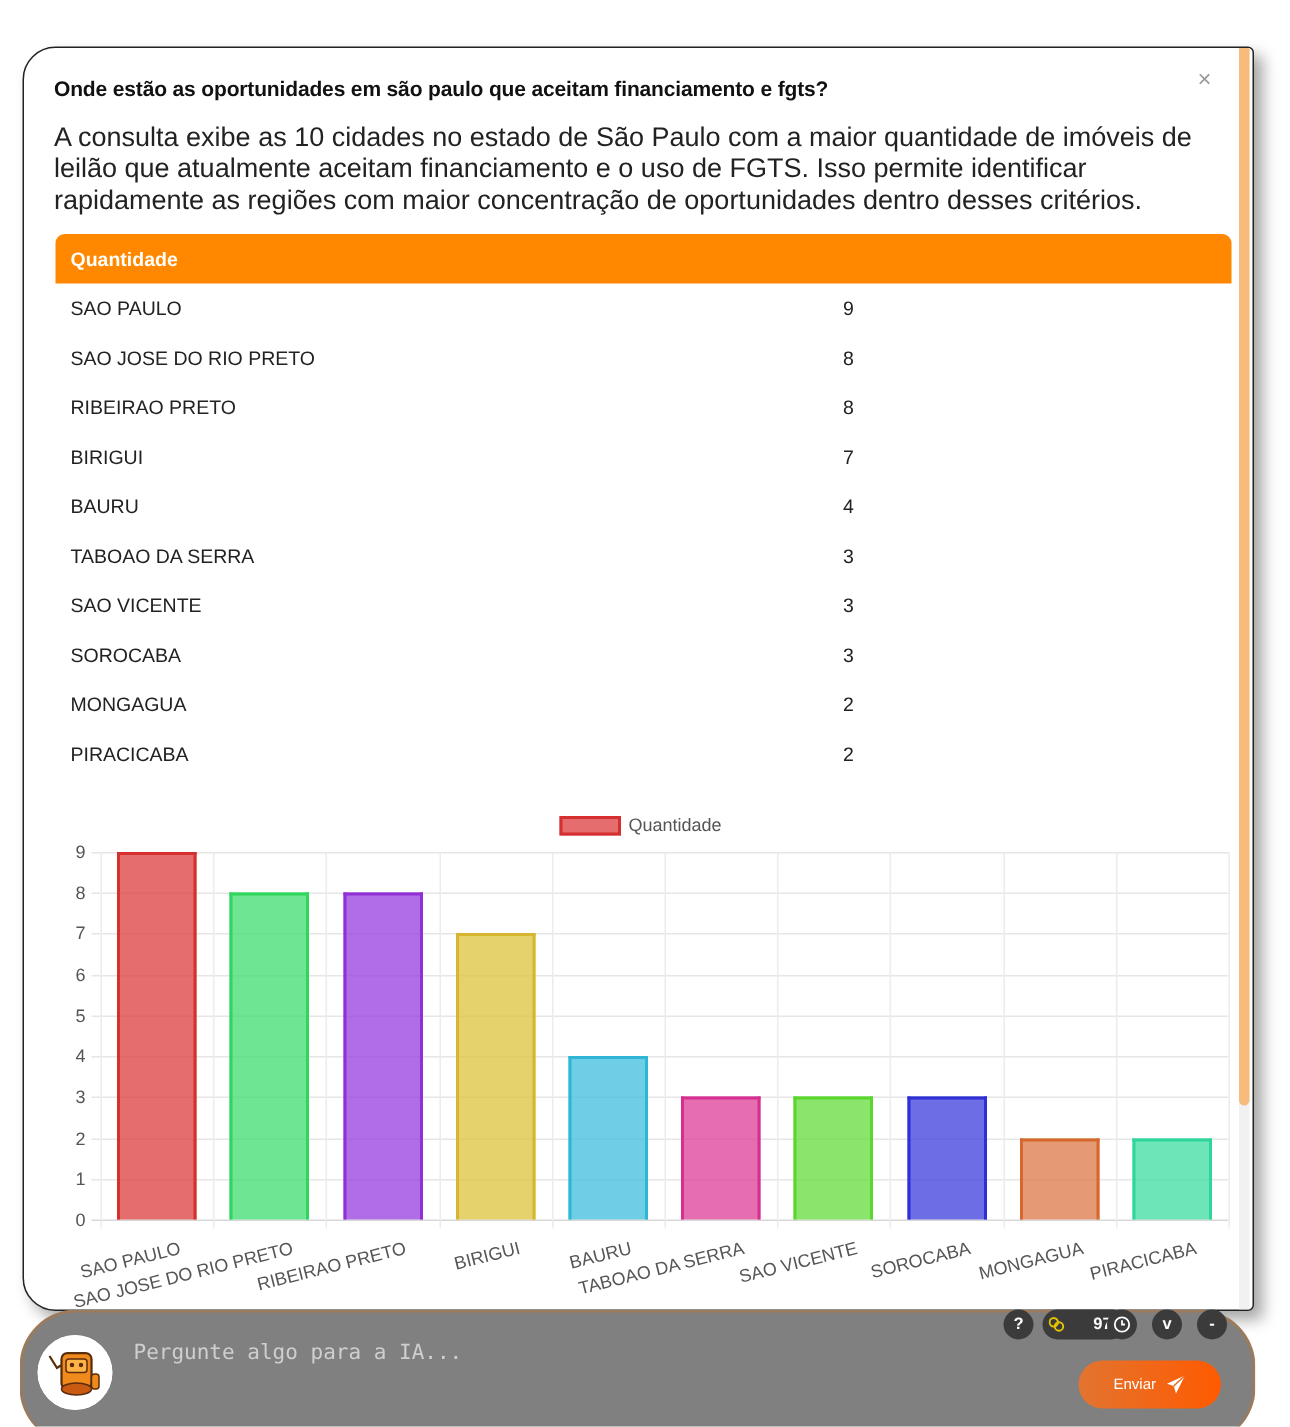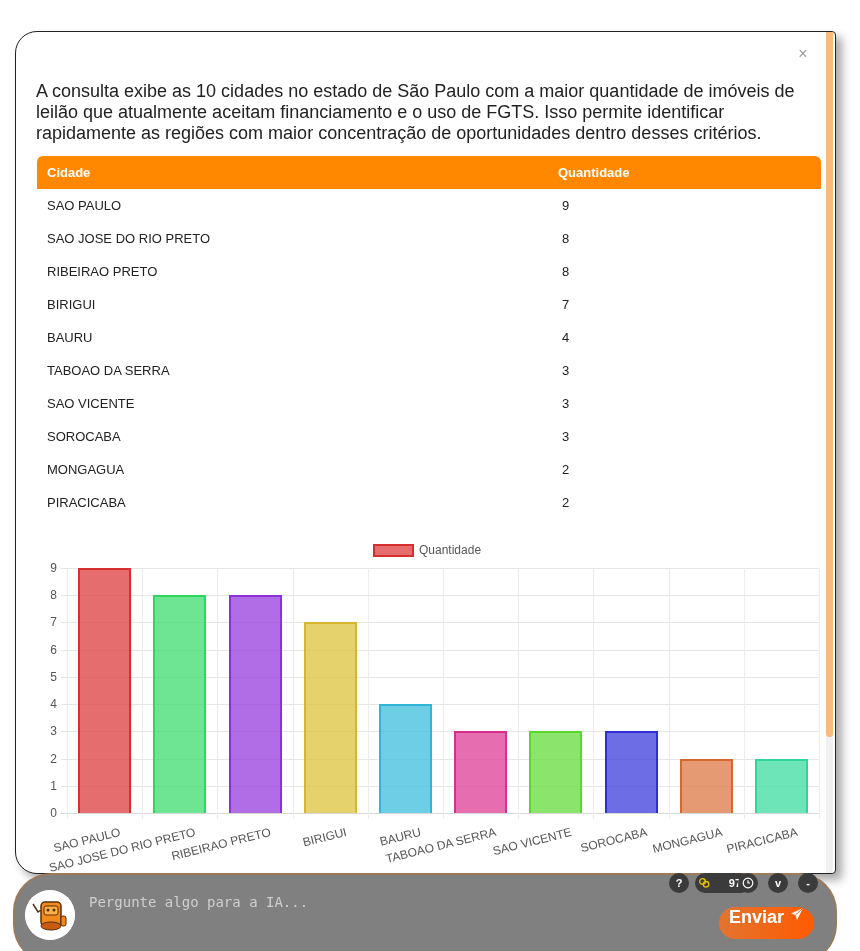--- a/index.html
+++ b/index.html
@@ -73,34 +73,34 @@
     font-family: "DejaVu Sans Mono", "Liberation Mono", monospace; font-size: 14px;
     color: #c9c9c9; background: transparent; border: none; outline: none;
   }
   .chat-input::placeholder { color: #cfcfcf; }
   .pill {
     position: absolute; top: 873px; height: 20px; border-radius: 10px; background: #3b3b3b;
     color: #fff; font-size: 11px; font-weight: bold; display: flex; align-items: center; justify-content: center;
   }
   .send-btn {
     position: absolute; left: 719px; top: 907px; width: 95px; height: 32px; border-radius: 16px;
-    background: linear-gradient(90deg, #e27430, #ff5a00); color: #fff; font-weight: bold; font-size: 18px;
-    display: flex; align-items: flex-start; justify-content: center; gap: 6px; border: none; cursor: pointer;
+    background: linear-gradient(90deg, #e27430, #ff5a00); color: #fff; font-weight: normal; font-size: 10px;
+    display: flex; align-items: center; justify-content: center; gap: 6px; border: none; cursor: pointer;
   }
 </style>
 </head>
 <body>
 
 <div class="modal">
   <div class="modal-scroll">
+    <div class="modal-title">Onde estão as oportunidades em são paulo que aceitam financiamento e fgts?</div>
     <div class="desc">A consulta exibe as 10 cidades no estado de São Paulo com a maior quantidade de imóveis de leilão que atualmente aceitam financiamento e o uso de FGTS. Isso permite identificar rapidamente as regiões com maior concentração de oportunidades dentro desses critérios.</div>
 
     <div class="tbl">
       <div class="tbl-head">
-        <div class="c1">Cidade</div>
         <div class="c2">Quantidade</div>
       </div>
       <div id="tbl-body">
           <div class="tbl-row">
             <div class="c1">SAO PAULO</div>
             <div class="c2">9</div>
           </div>
           <div class="tbl-row">
             <div class="c1">SAO JOSE DO RIO PRETO</div>
             <div class="c2">8</div>

